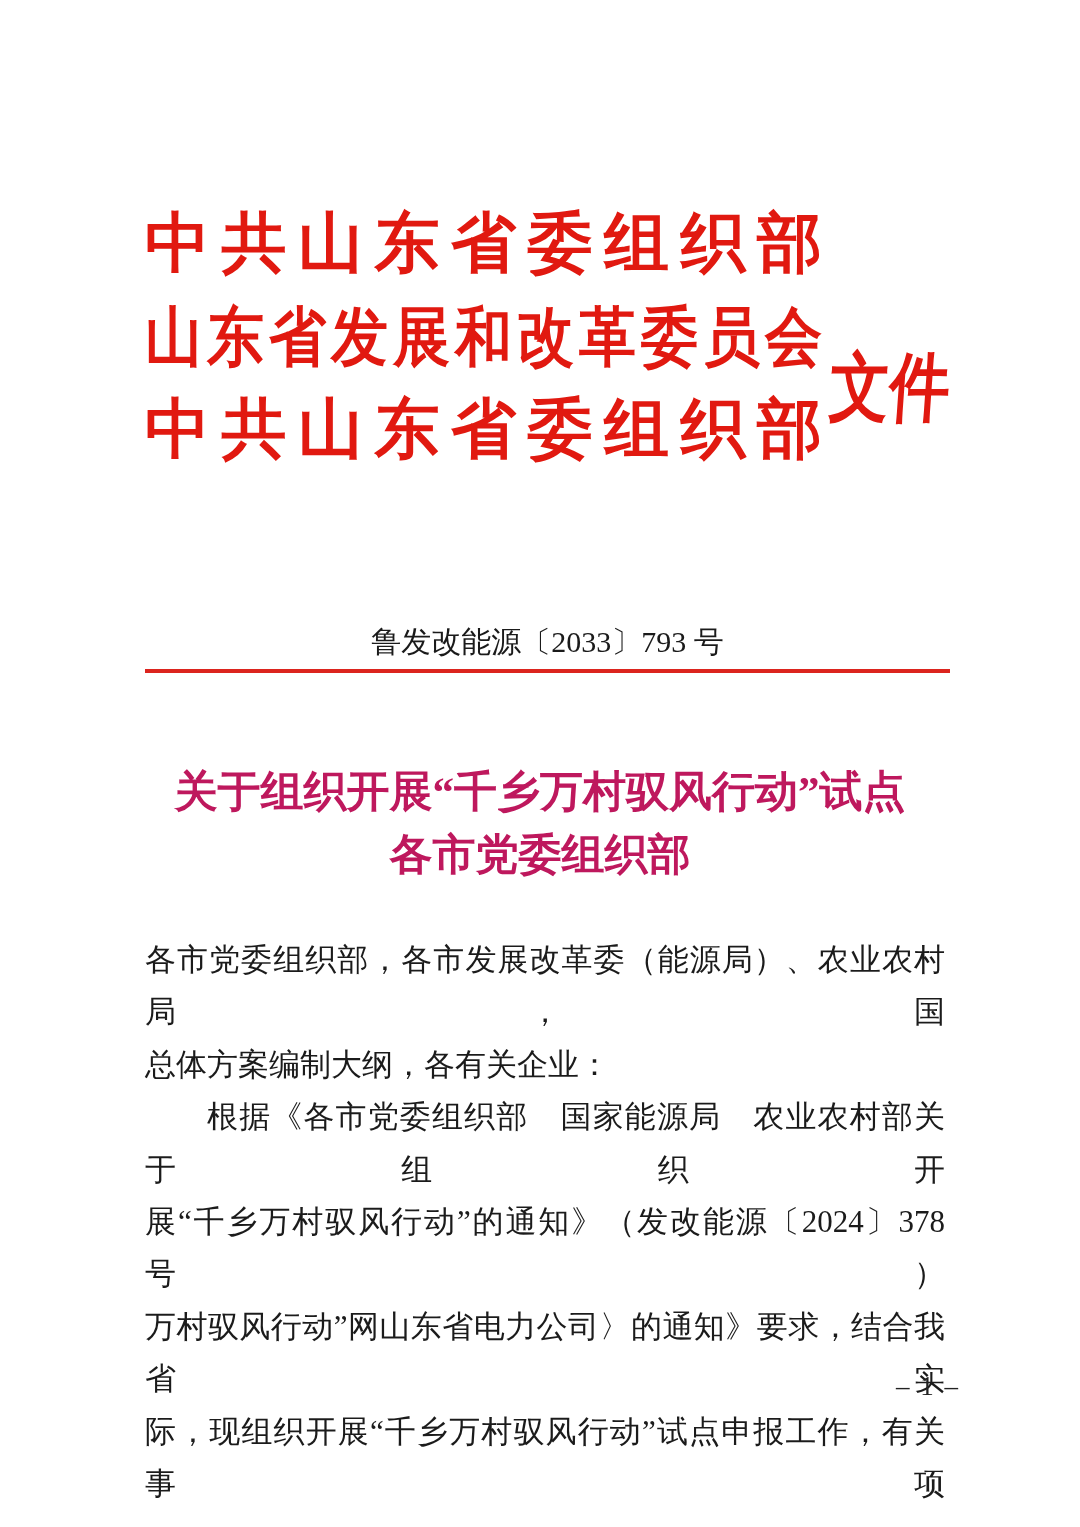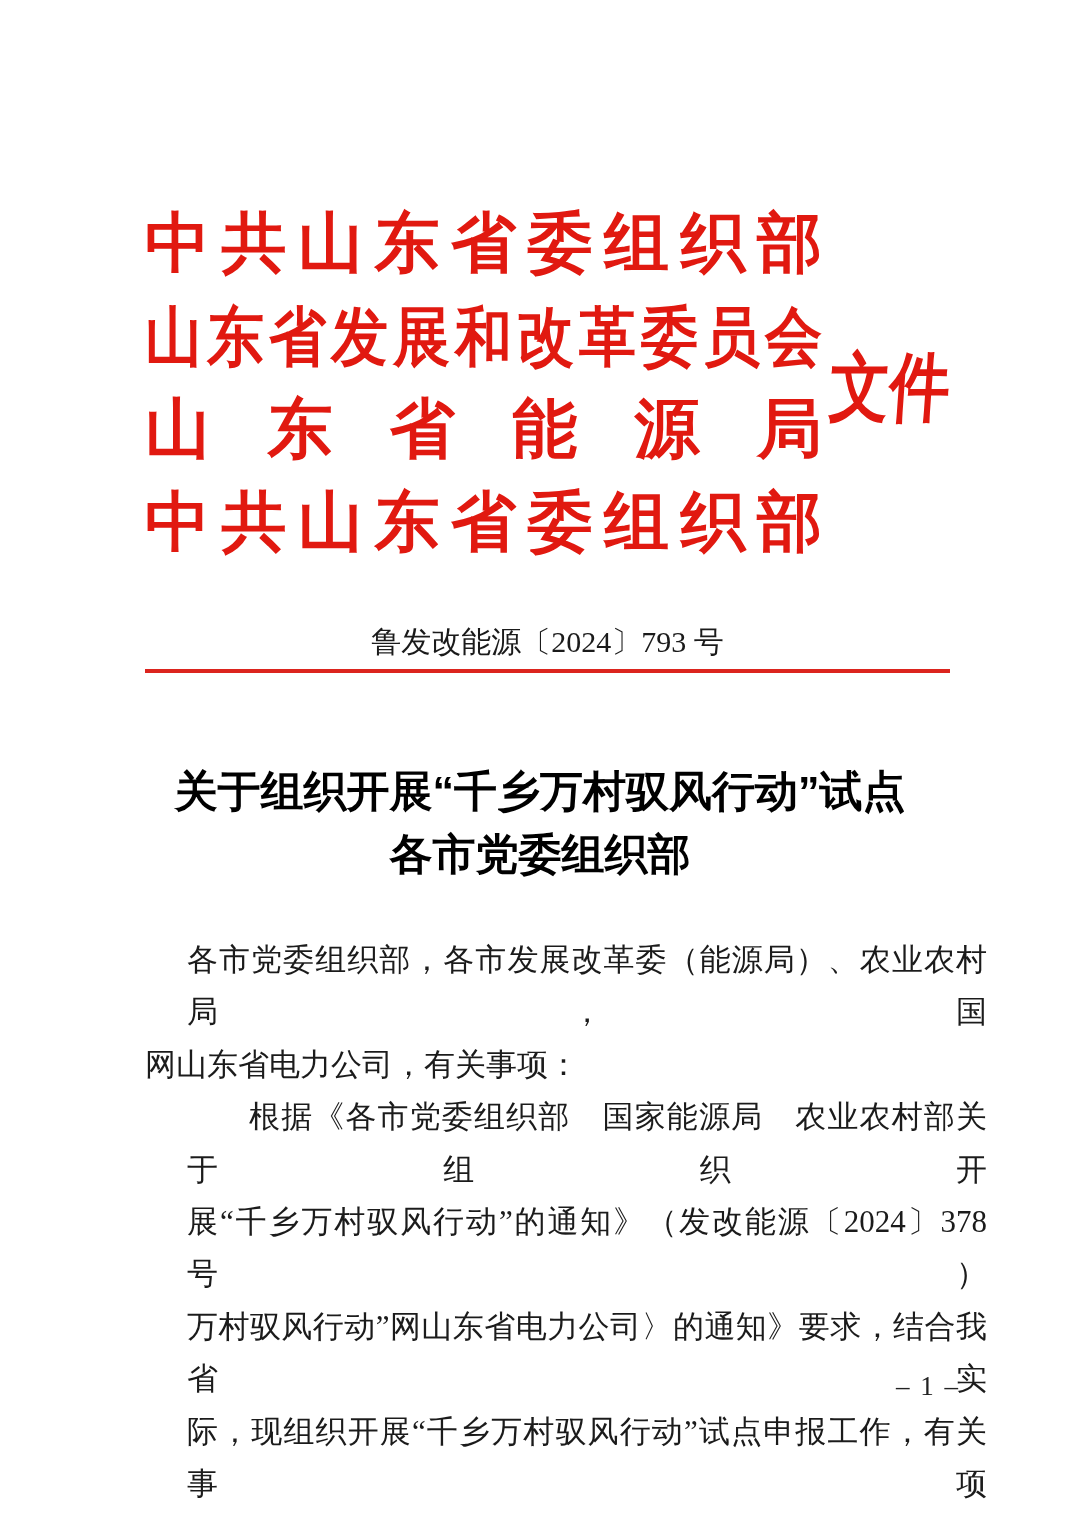--- a/index.html
+++ b/index.html
@@ -75,22 +75,22 @@
   
   .title {
     position: absolute;
     left: 90px;
     top: 760px;
     width: 900px;
     text-align: center;
     font-size: 43px;
     line-height: 63px;
     font-weight: bold;
-    color: #000000;
-    font-family: Liberation Sans, sans-serif;
+    color: #be185d;
+    font-family: Liberation Serif, serif;
   }
   .title-line { display: block; }
   
   .body-block {
     position: absolute;
     left: 145px;
     top: 934px;
     width: 800px;
     color: #1b1b1b;
   }
@@ -99,21 +99,20 @@
     width: 100%;
     font-size: 31px;
     line-height: 52.4px;
     white-space: nowrap;
     font-family: "Liberation Serif", serif;
   }
   .body-line.jl {
     white-space: normal;
     text-align: justify;
     text-align-last: justify;
-    margin-left: 42px;
   }
   .body-line.indent { text-indent: 62px; }
   
   .page-number {
     position: absolute;
     top: 1370px;
     right: 120px;
     font-size: 27px;
     line-height: 32px;
     color: #222222;
@@ -122,38 +121,37 @@
   }
 </style>
 </head>
 <body>
 
 <div class="page">
 
   <div class="org-block">
     <span class="org-line">中共山东省委组织部</span>
     <span class="org-line compact">山东省发展和改革委员会</span>
-    <span class="org-line">山东省能源局</span>
     <span class="org-line">中共山东省委组织部</span>
   </div>
 
   <div class="doc-type">文件</div>
 
-  <div class="doc-number">鲁发改能源〔2024〕793 号</div>
+  <div class="doc-number">鲁发改能源〔2033〕793 号</div>
 
   <div class="red-divider"></div>
 
   <h1 class="title">
     <span class="title-line">关于组织开展“千乡万村驭风行动”试点</span>
     <span class="title-line">各市党委组织部</span>
   </h1>
 
   <div class="body-block">
     <span class="body-line jl">各市党委组织部，各市发展改革委（能源局）、农业农村局，国</span>
-    <span class="body-line">网山东省电力公司，有关事项：</span>
+    <span class="body-line">总体方案编制大纲，各有关企业：</span>
     <span class="body-line jl indent">根据《各市党委组织部　国家能源局　农业农村部关于组织开</span>
     <span class="body-line jl">展“千乡万村驭风行动”的通知》（发改能源〔2024〕378 号）</span>
     <span class="body-line jl">万村驭风行动”网山东省电力公司〉的通知》要求，结合我省实</span>
     <span class="body-line jl">际，现组织开展“千乡万村驭风行动”试点申报工作，有关事项</span>
 
   </div>
 
   <div class="page-number">– 1 –</div>
 
 </div>

